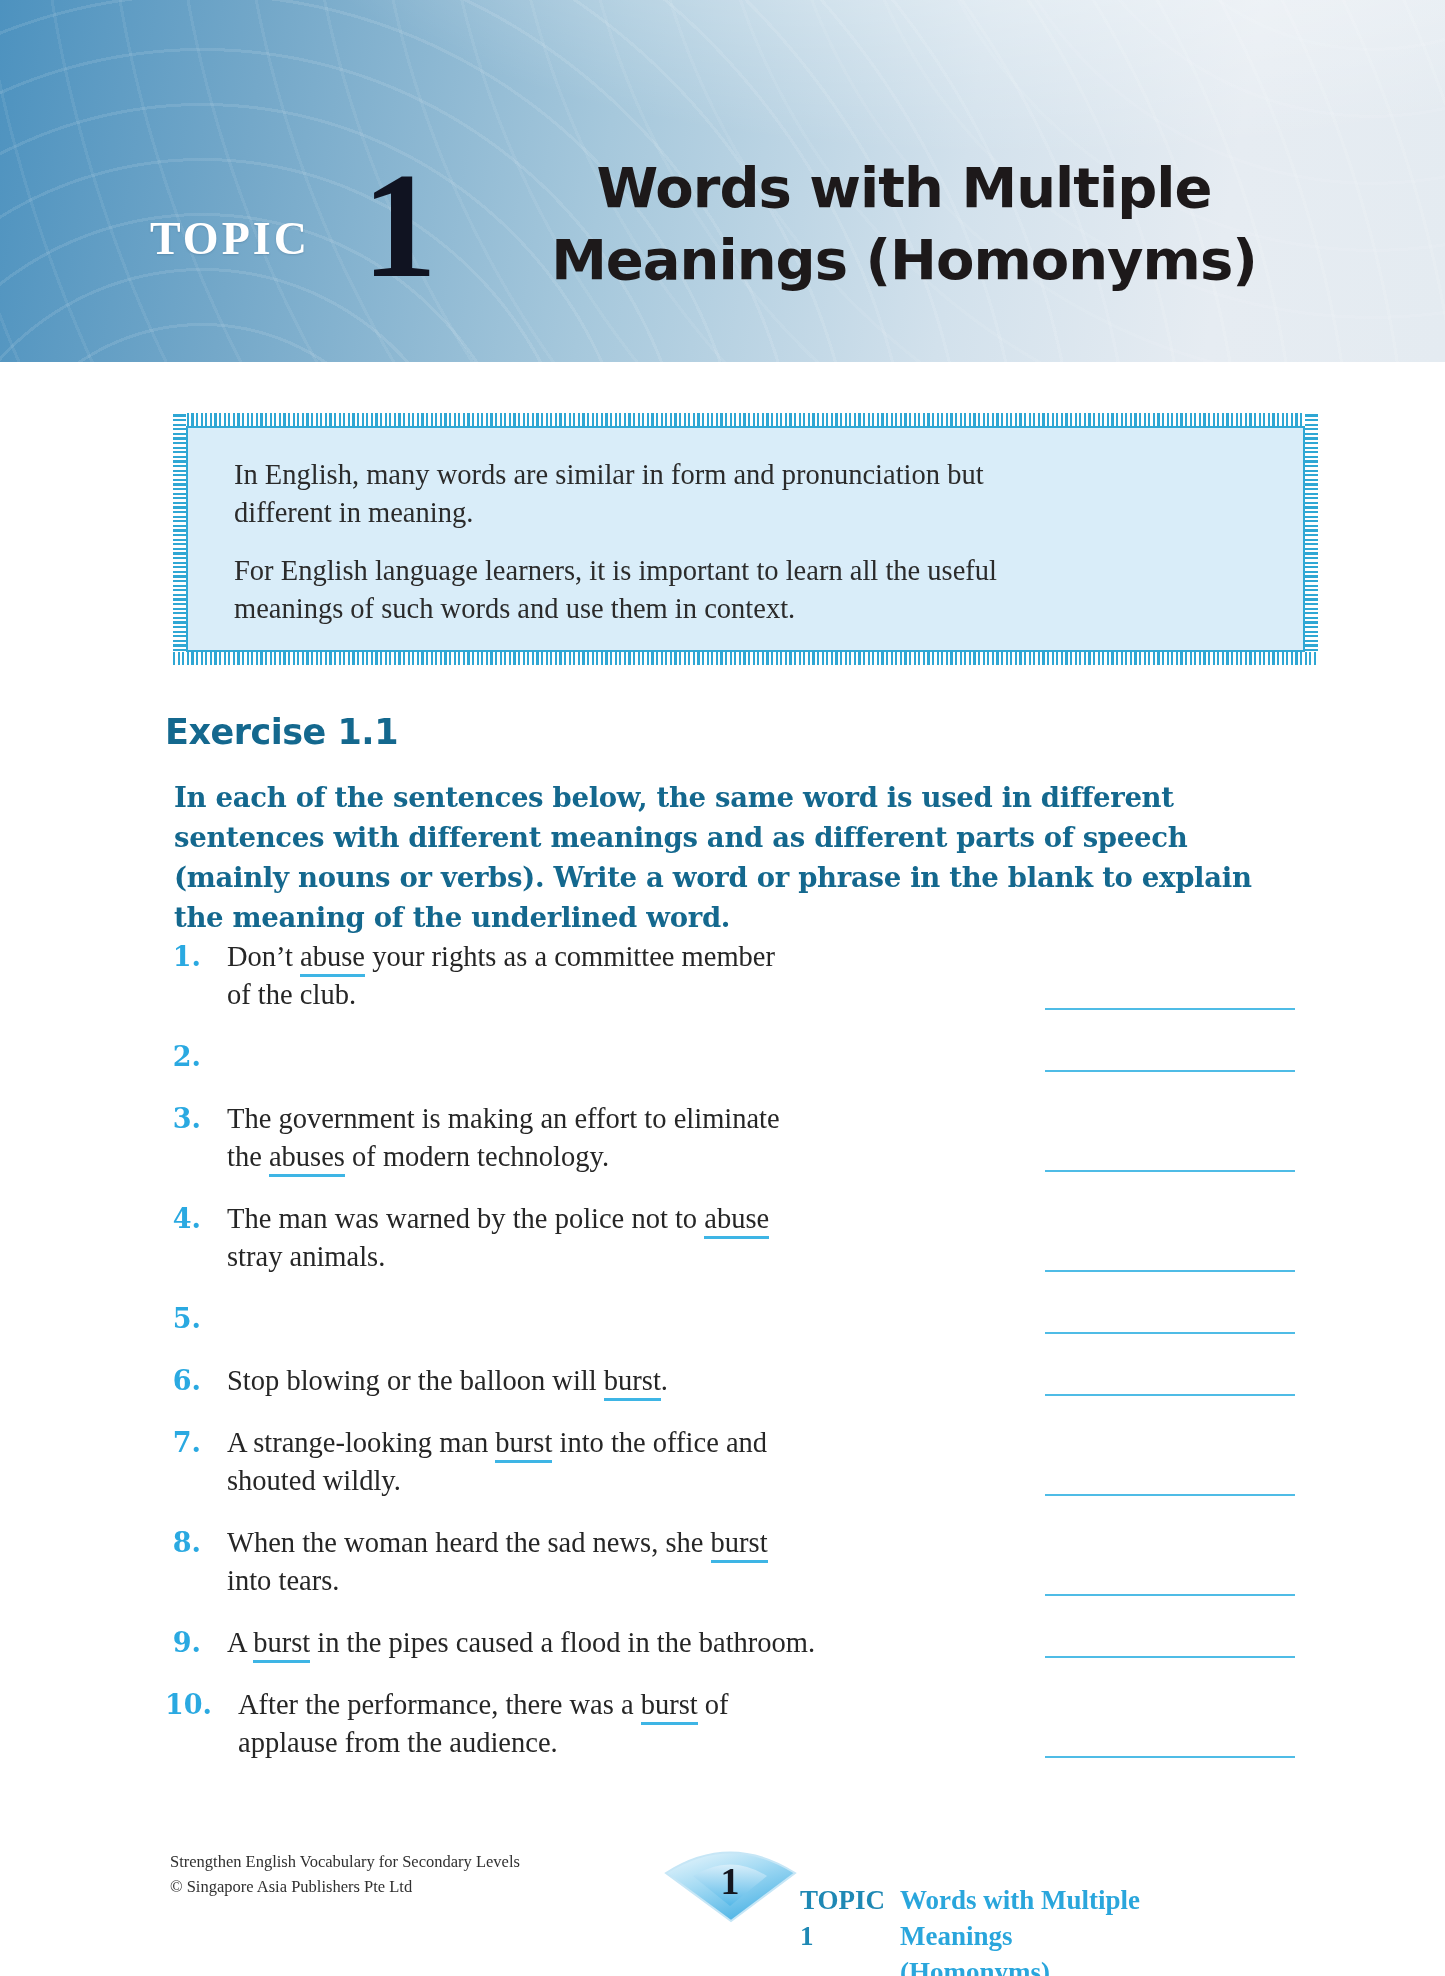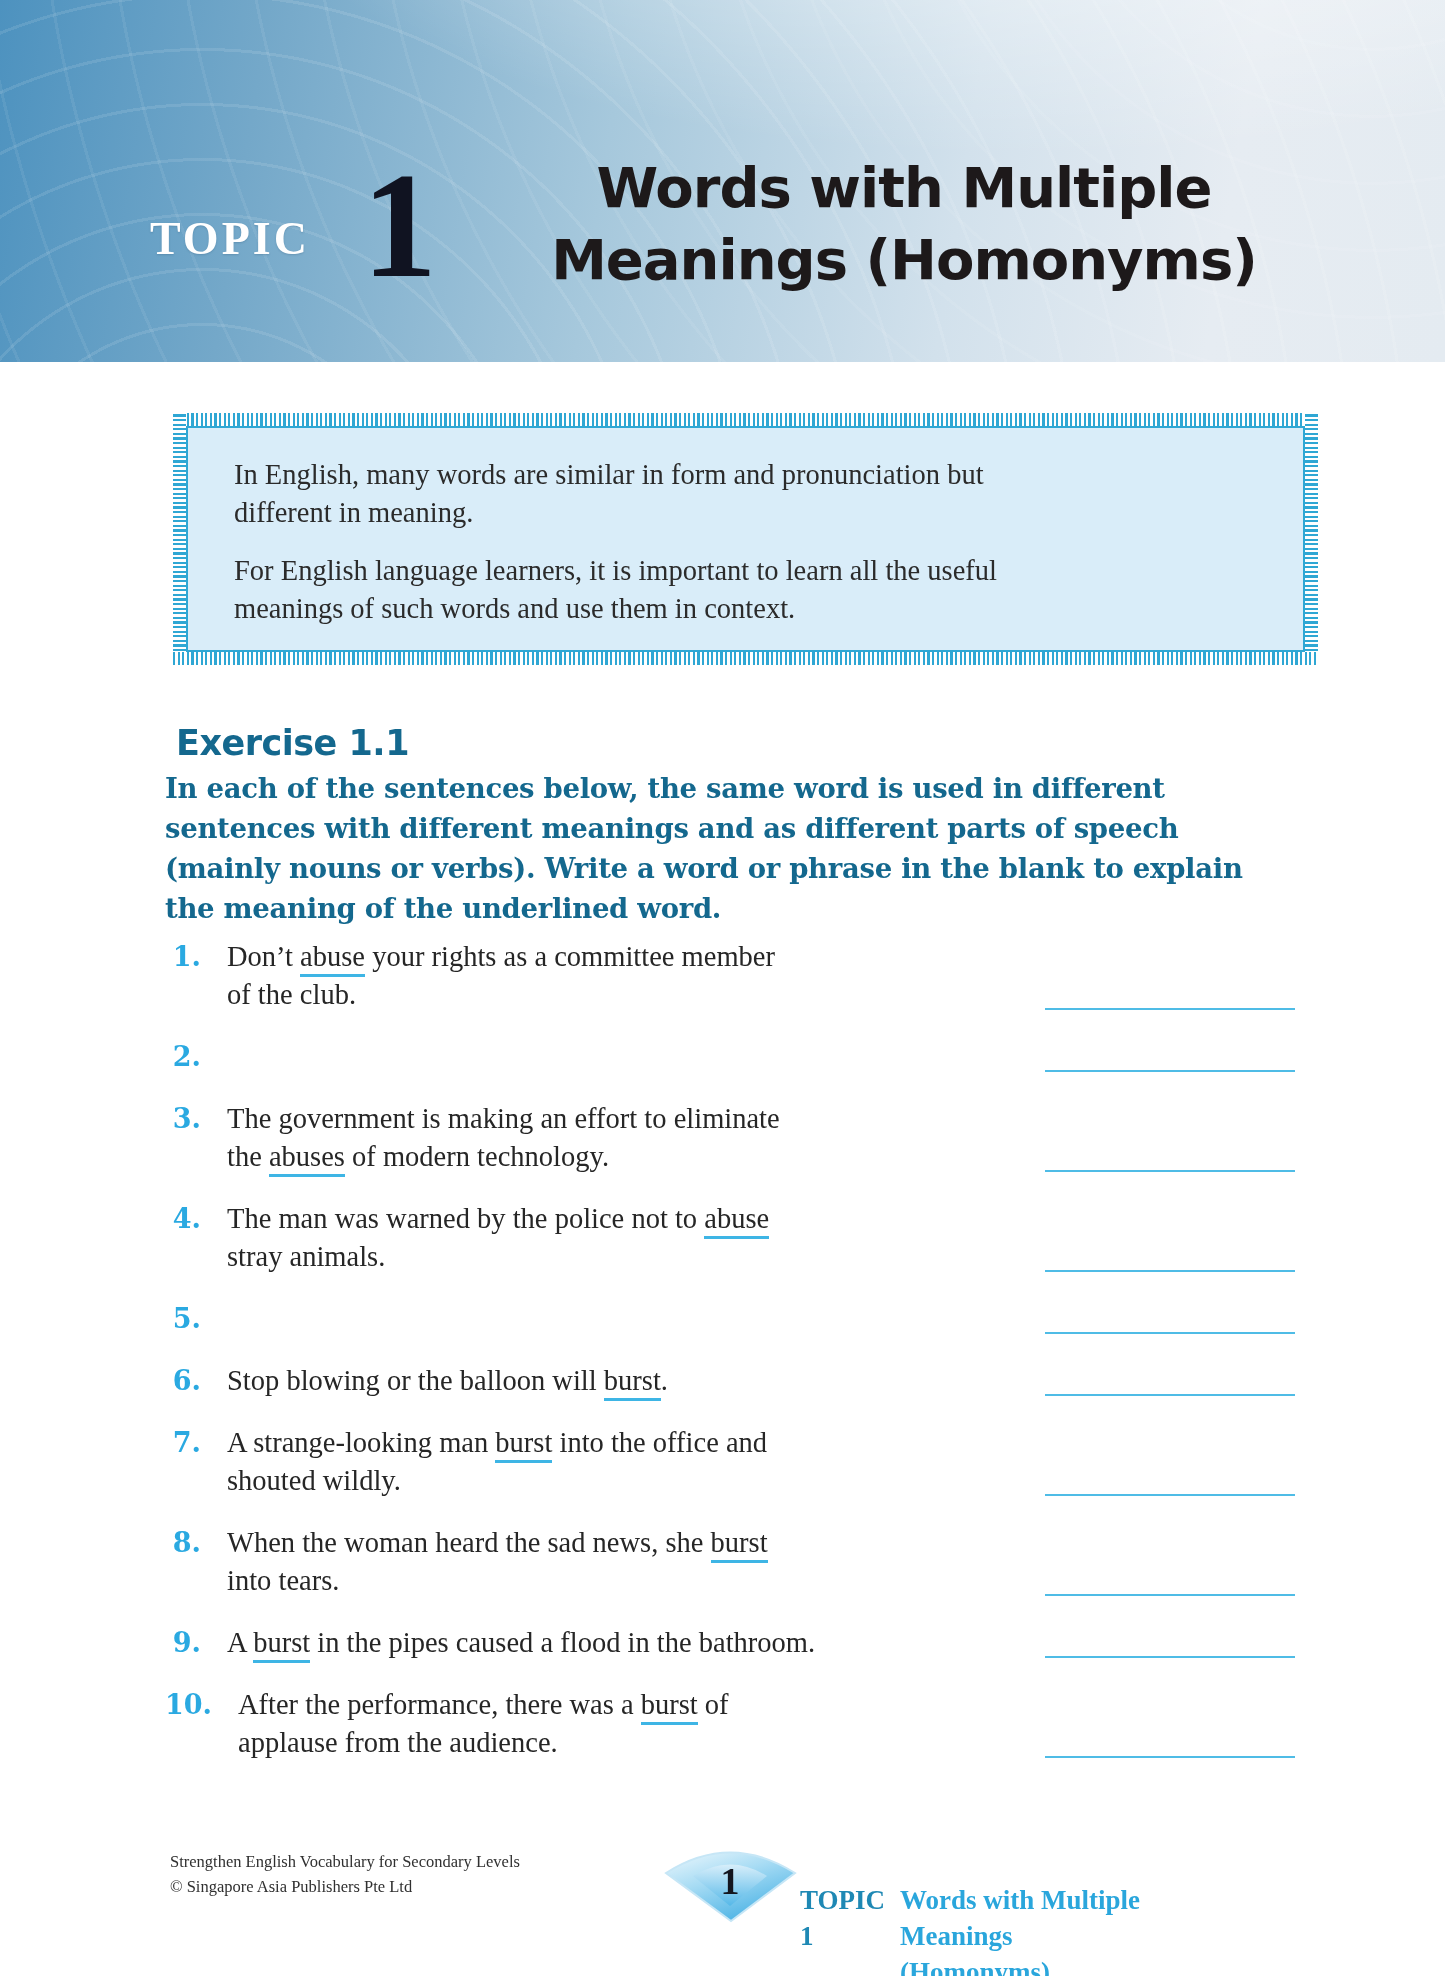--- a/index.html
+++ b/index.html
@@ -61,26 +61,26 @@
     padding:28px 40px 22px 46px;
   }
   .intro-inner p{
     margin:0;font-size:28.5px;line-height:38px;color:#2b2b2b;
     white-space:pre-line;
   }
   .intro-inner p + p{margin-top:20px;}
 
   
   .exercise-heading{
-    position:absolute;left:165px;top:712px;margin:11px;
+    position:absolute;left:165px;top:712px;margin:0;
     font-family:"DejaVu Sans",sans-serif;font-weight:bold;
     font-size:35px;color:var(--heading-teal);letter-spacing:-0.5px;
   }
   .exercise-instructions{
-    position:absolute;left:165px;top:768px;width:1165px;margin:0;
+    position:absolute;left:165px;top:768px;width:1165px;margin:9px;
     font-family:"DejaVu Serif",serif;font-weight:bold;
     font-size:27.5px;line-height:40px;color:var(--heading-teal);
     white-space:pre-line;letter-spacing:-0.3px;
   }
   .exercise-list{
     position:absolute;left:165px;top:938px;width:1130px;
     margin:0;padding:0;list-style:none;
   }
   .item{display:flex;margin-bottom:24px;}
   .num{

